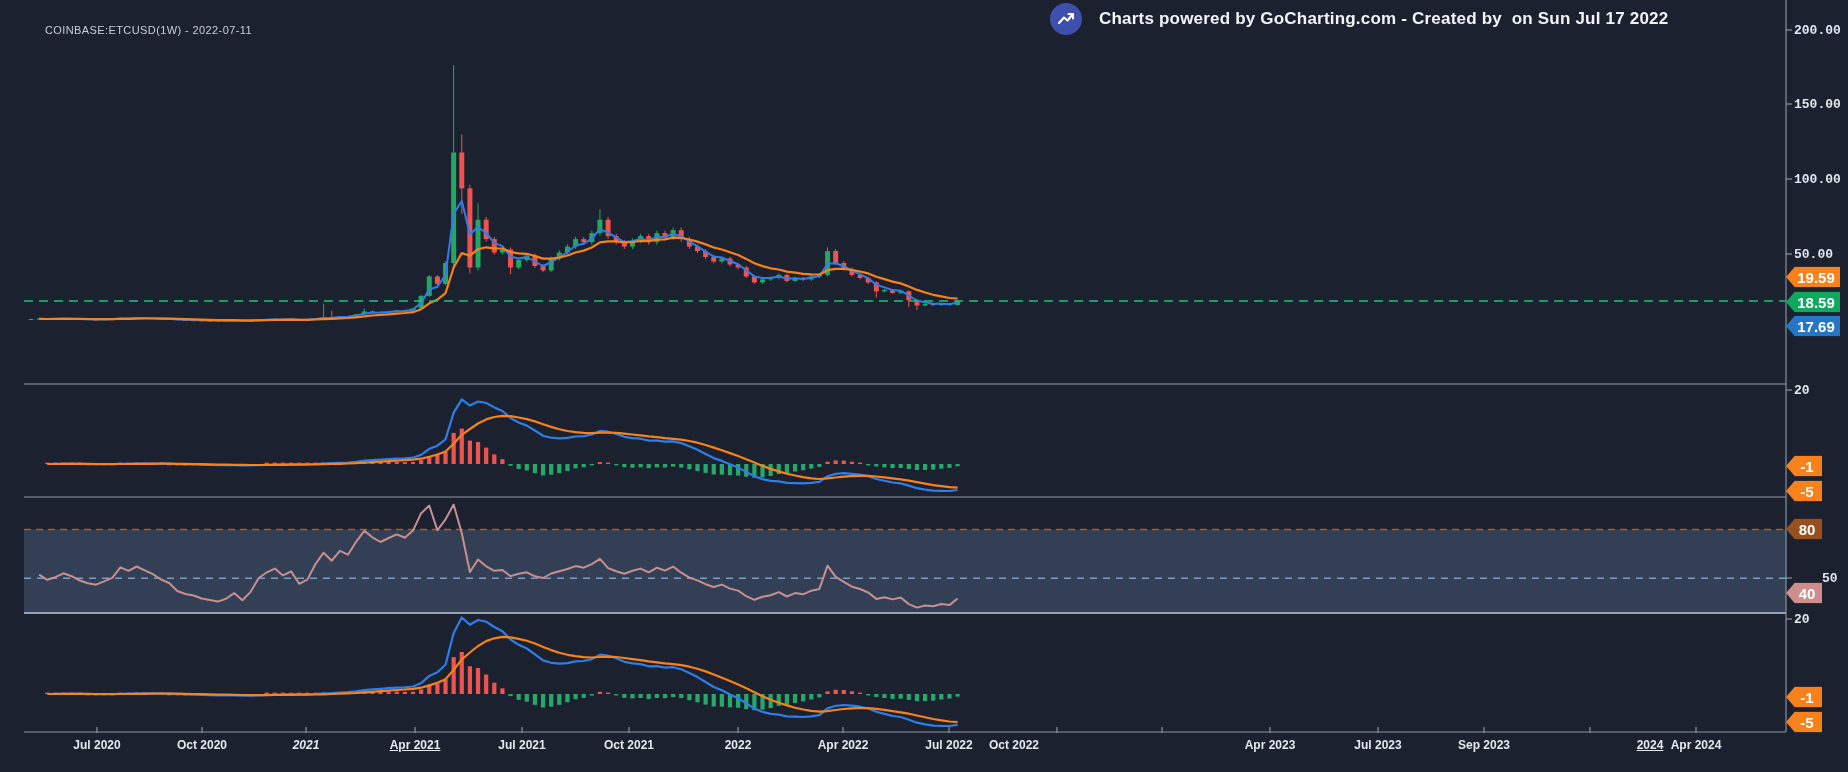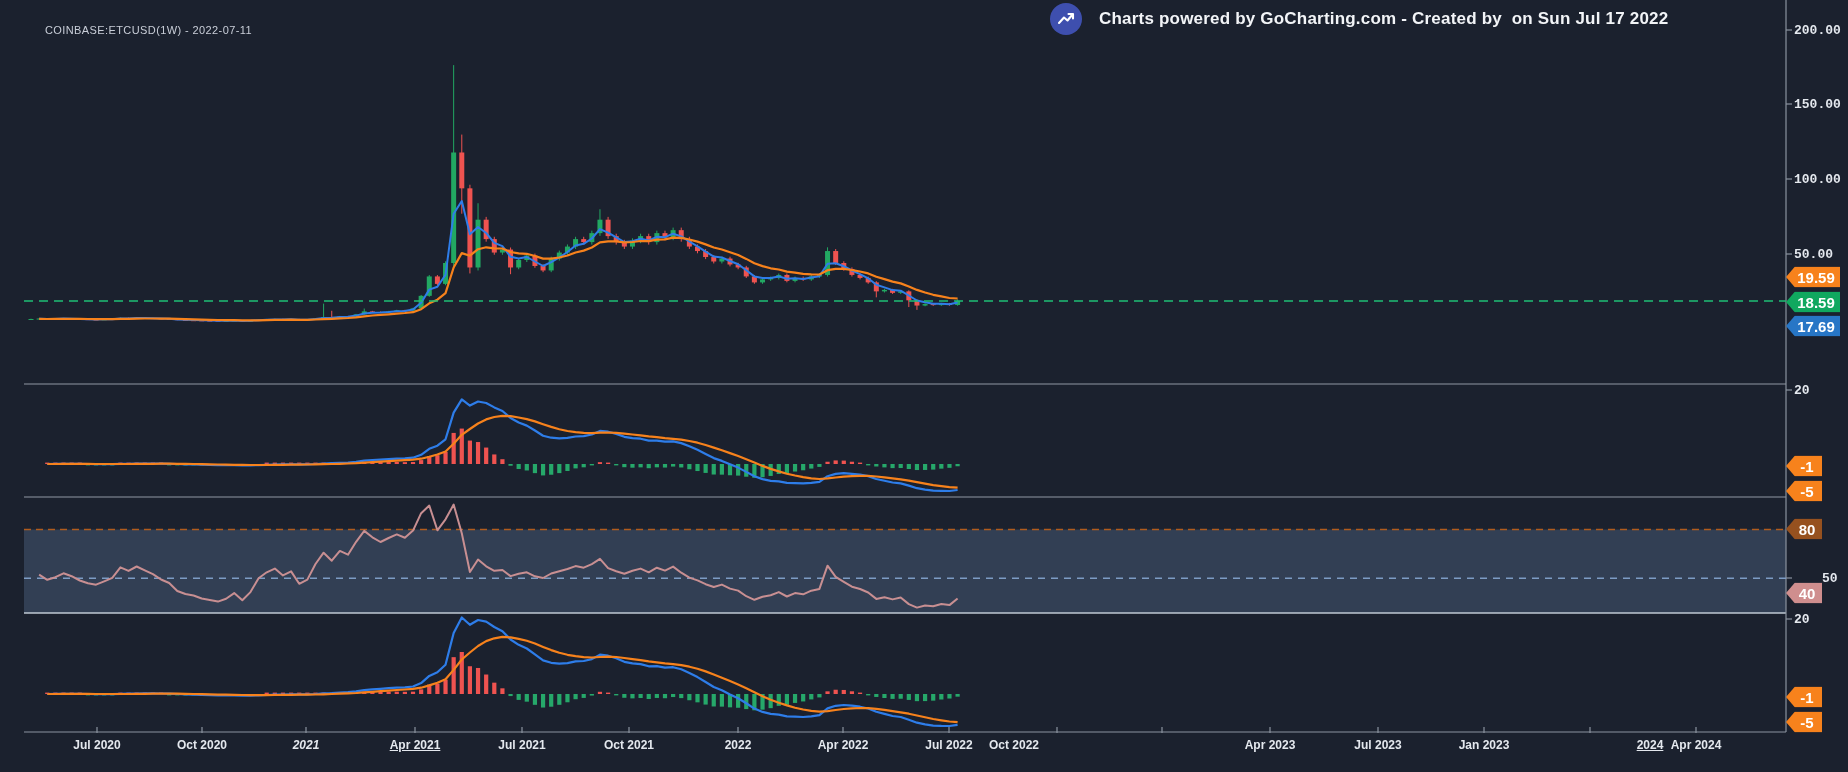--- a/index.html
+++ b/index.html
@@ -573,21 +573,21 @@
         <div class="xlab" style="left: 415px; text-decoration: underline;">Apr 2021</div>
         <div class="xlab" style="left: 522px;">Jul 2021</div>
         <div class="xlab" style="left: 629px;">Oct 2021</div>
         <div class="xlab" style="left: 738px;">2022</div>
         <div class="xlab" style="left: 843px;">Apr 2022</div>
         <div class="xlab" style="left: 949px;">Jul 2022</div>
         <div class="xlab" style="left: 1014px;">Oct 2022</div>
         <div class="xlab" style="left: 1162px; margin-top: 36px;">2023</div>
         <div class="xlab" style="left: 1270px;">Apr 2023</div>
         <div class="xlab" style="left: 1378px;">Jul 2023</div>
-        <div class="xlab" style="left: 1484px;">Jan 2023</div>
+        <div class="xlab" style="left: 1484px;">Sep 2023</div>
         <div class="xlab" style="left: 1650px; text-decoration: underline;">2024</div>
         <div class="xlab" style="left: 1696px;">Apr 2024</div>
       </div>
     <div id="tags">
         <div class="tag big" style="top: 277px; background: rgb(247, 130, 28);">19.59</div>
         <div class="tag big" style="top: 302px; background: rgb(16, 168, 95);">18.59</div>
         <div class="tag big" style="top: 326px; background: rgb(39, 118, 198);">17.69</div>
         <div class="tag small" style="top: 466px; background: rgb(247, 130, 28);">-1</div>
         <div class="tag small" style="top: 491px; background: rgb(247, 130, 28);">-5</div>
         <div class="tag small" style="top: 529px; background: rgb(150, 81, 31);">80</div>

